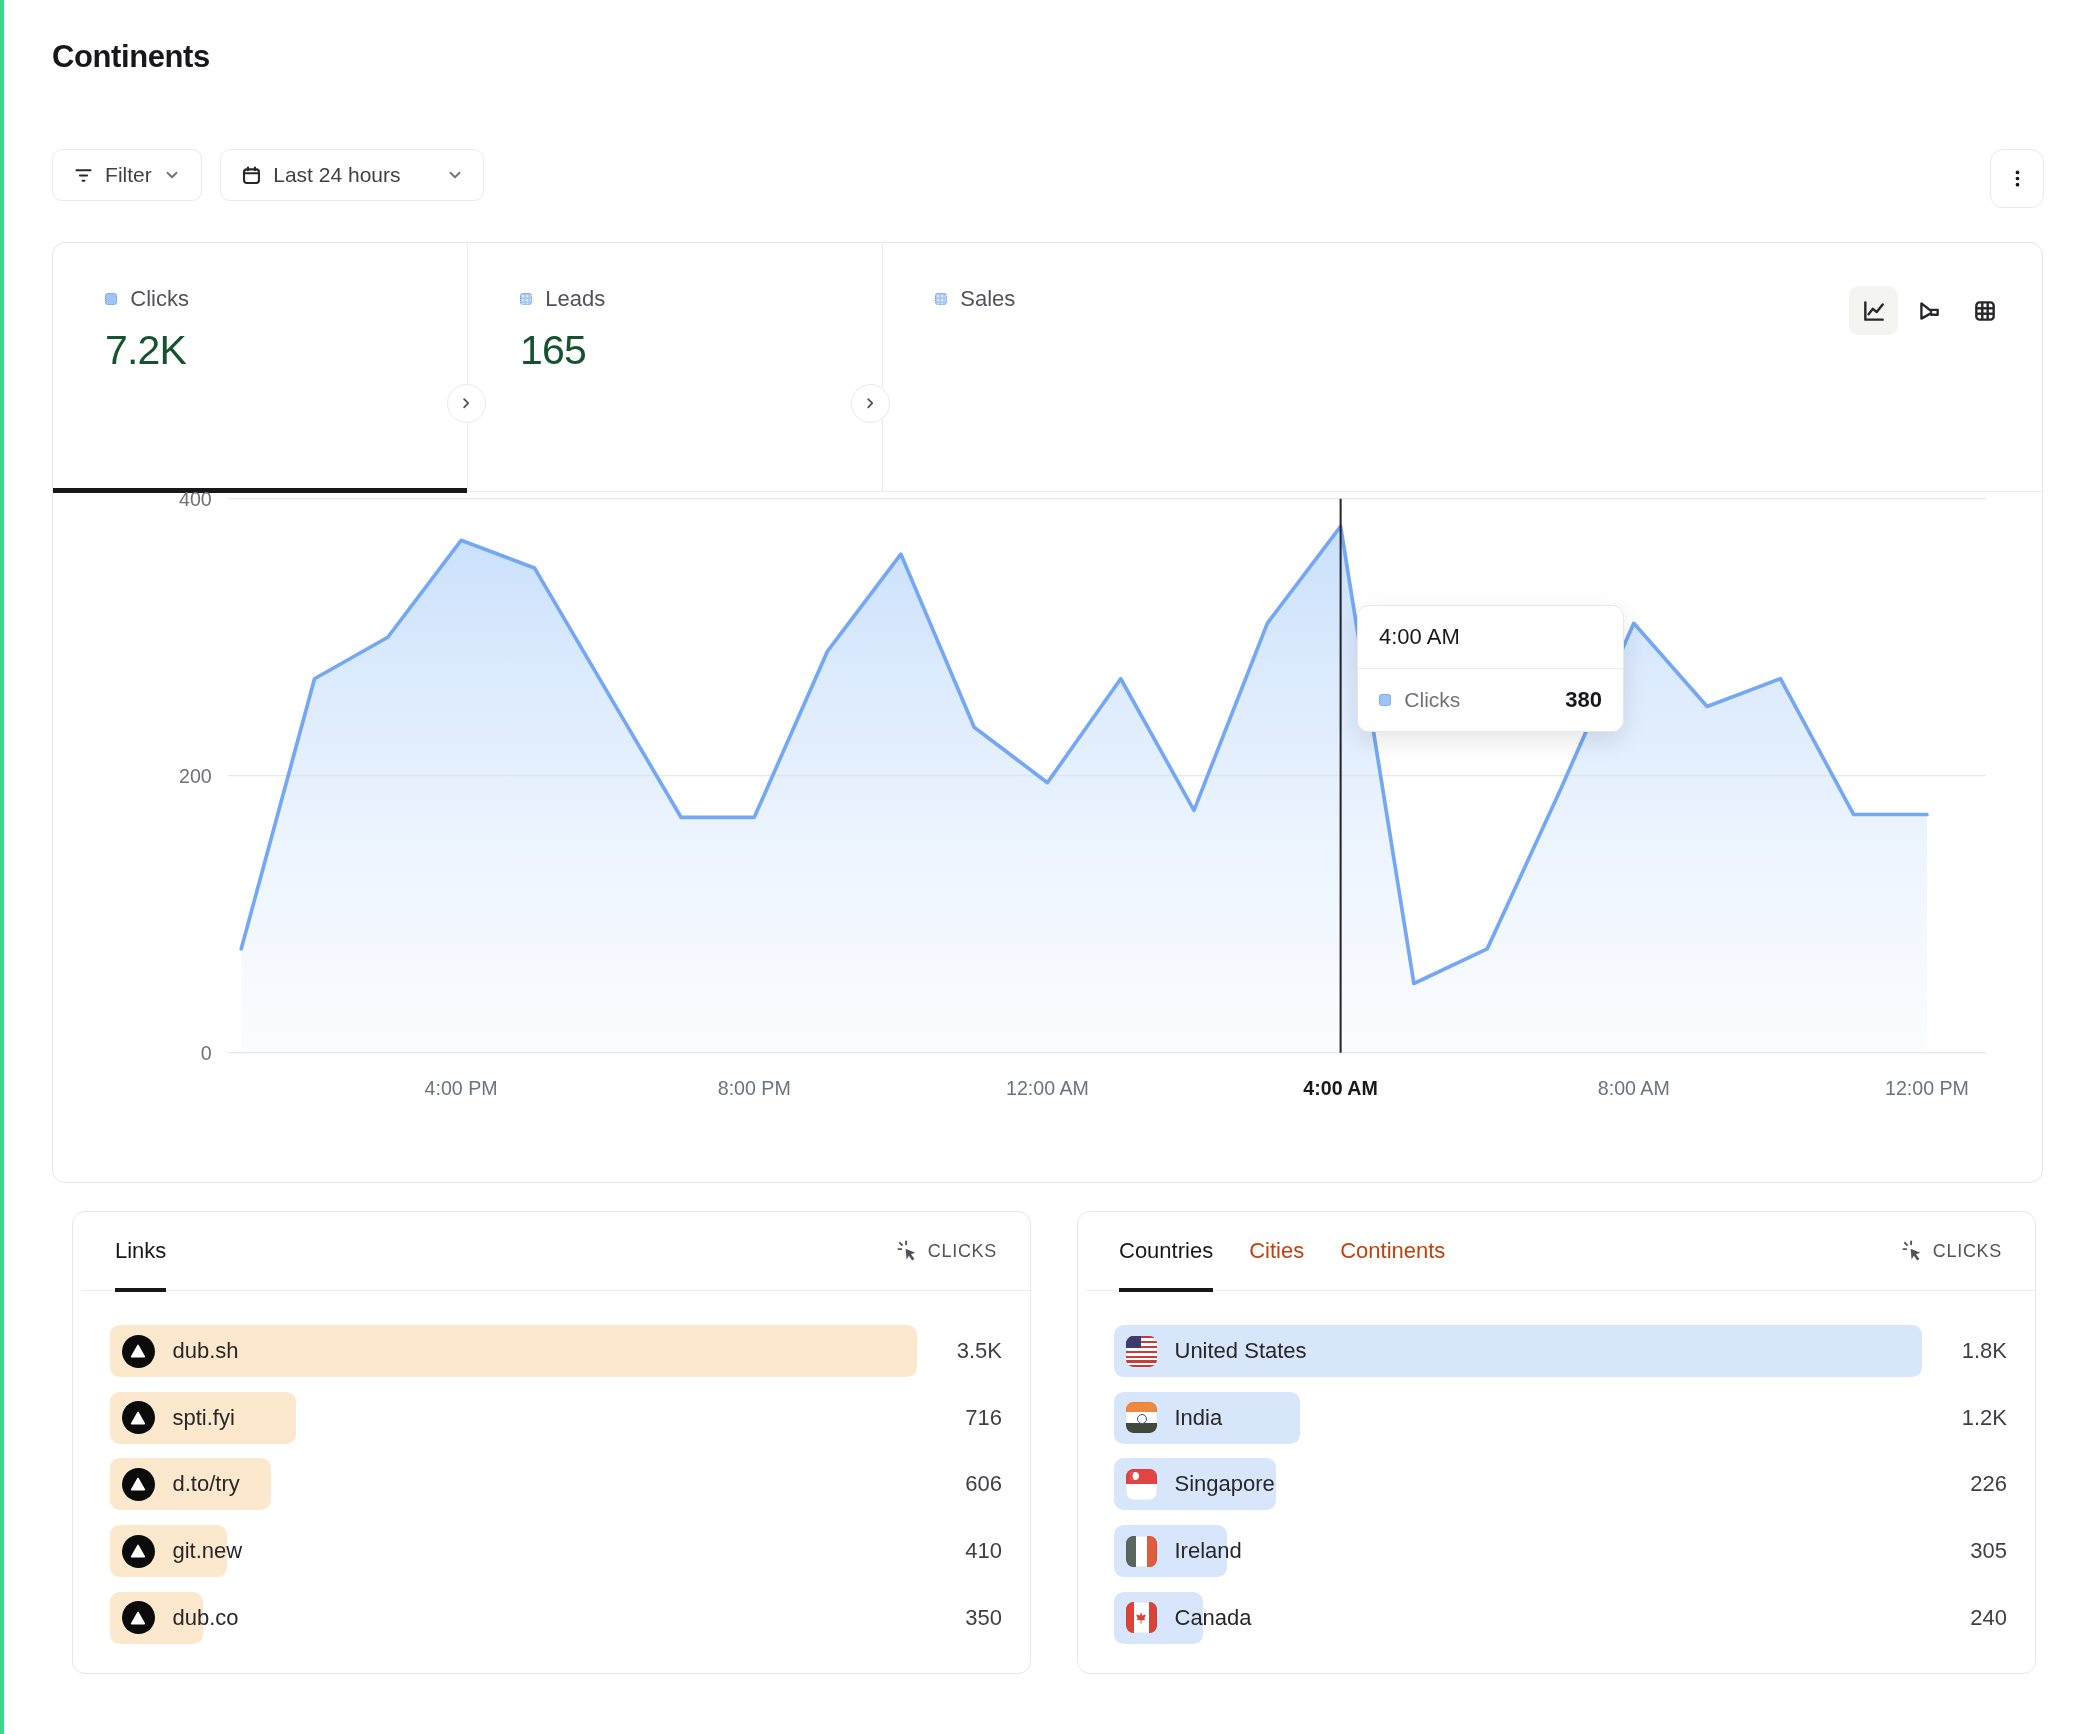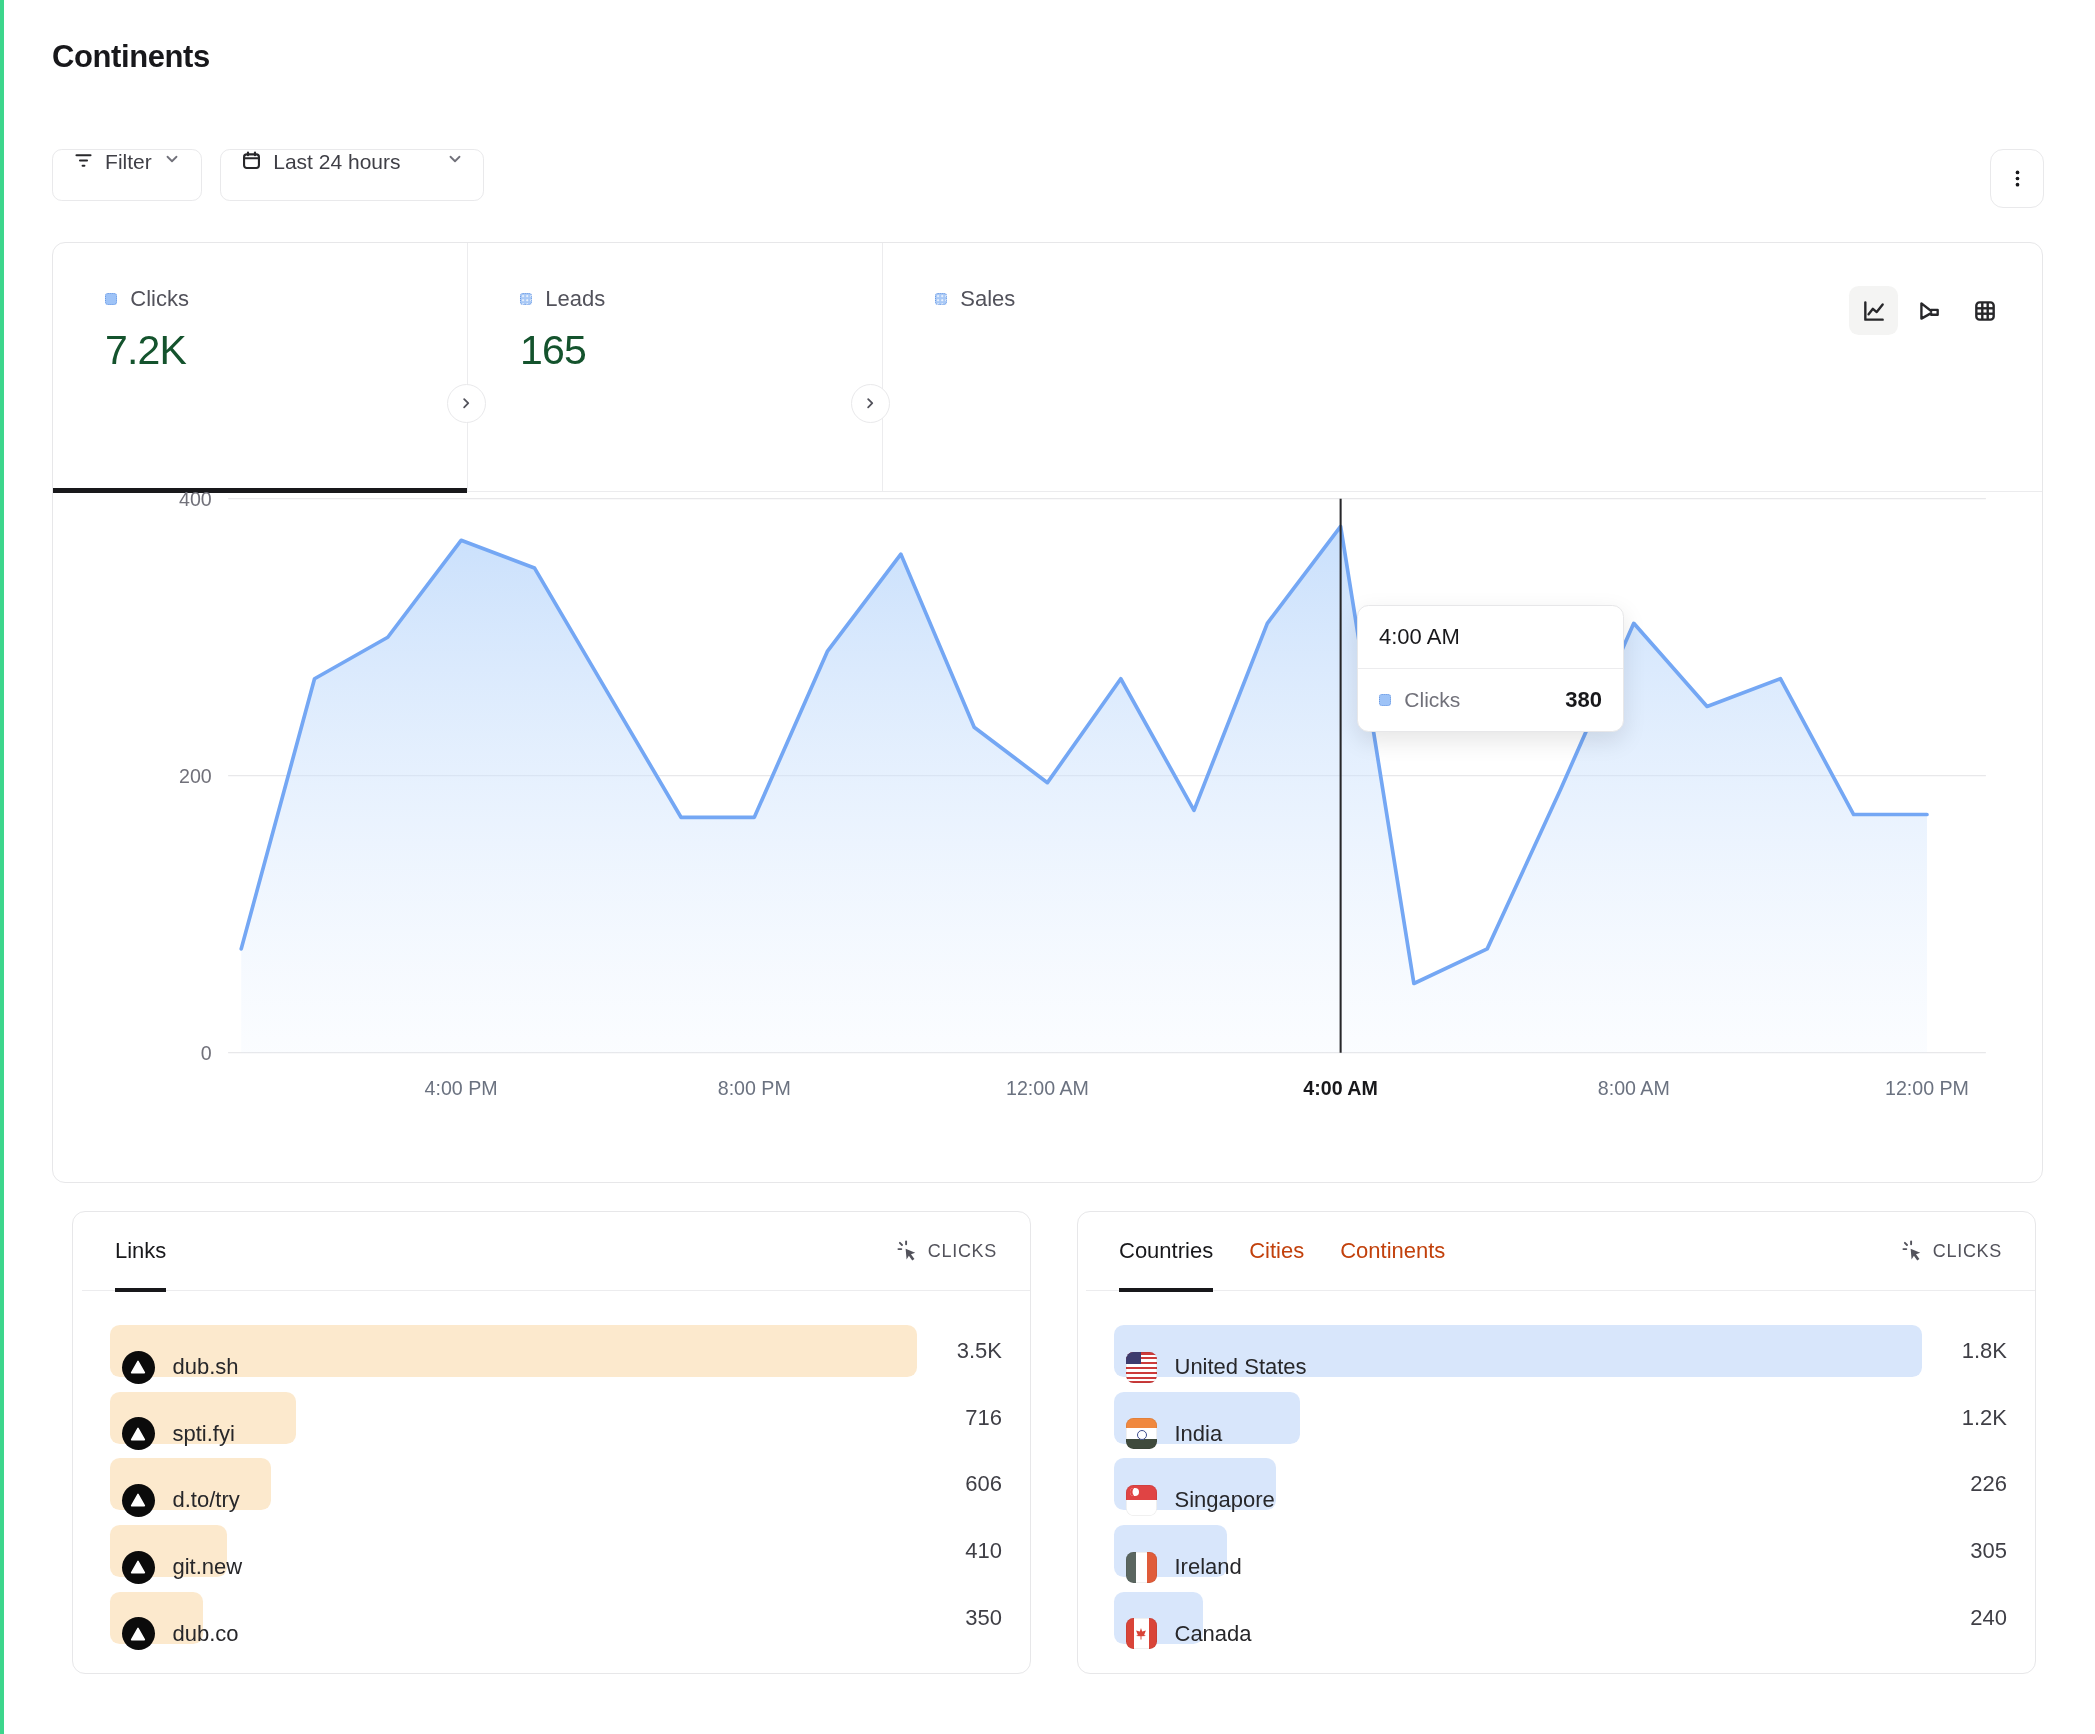--- a/index.html
+++ b/index.html
@@ -4,21 +4,21 @@
 <style>
   * { margin:0; padding:0; box-sizing:border-box; }
   html,body { width:2096px; height:1735px; background:#ffffff; font-family:"Liberation Sans", sans-serif; overflow:hidden; }
   .accent { position:absolute; left:0; top:0; width:4.1px; height:1735px; background:#3dd68c; }
   .page { position:relative; width:2096px; height:1735px; }
 
   h1.title { position:absolute; left:52px; top:39px; font-size:31px; font-weight:700; color:#18181b; letter-spacing:-0.4px; }
 
   
   .toolbar { position:absolute; left:52px; top:149px; right:52px; height:54px; }
-  .btn { display:inline-flex; gap:11.5px; height:52px; padding:0 19.6px; background:#fff;
+  .btn { display:inline-flex; align-items:center; gap:11.5px; height:52px; padding:0 19.6px; background:#fff;
          border:1.6px solid #e9e9eb; border-radius:9.8px; font-size:21px; color:#3f3f46; font-weight:500; cursor:pointer; }
   .btn + .btn { margin-left:14.7px; }
   .btn.date { width:264px; }
   .btn.date .lbl { flex:1; text-align:left; }
   .kebab { position:absolute; right:0; top:0; width:54px; height:59px; background:#fff; border:1.6px solid #e9e9eb; border-radius:13px; cursor:pointer; display:flex; align-items:center; justify-content:center; }
 
   
   .card { background:#fff; border:1.6px solid #e7e7e9; border-radius:13px; }
   .main { position:absolute; left:52px; top:242px; width:1991px; height:941px; }
 
@@ -62,21 +62,21 @@
   .ptab { position:relative; height:100%; display:flex; align-items:center; font-size:22px; color:#c2410c; cursor:pointer; }
   .ptab.active { color:#18181b; font-weight:500; }
   .ptab.active::after { content:""; position:absolute; left:0; right:0; bottom:-1.6px; height:4.1px; background:#18181b; }
   .metric { display:flex; align-items:center; gap:8.2px; font-size:18px; letter-spacing:0.7px; color:#52525b; font-weight:500; }
   .plist { padding:34px 28px 0 28px; display:flex; flex-direction:column; gap:14.7px; }
   .prow { position:relative; height:52px; display:flex; align-items:center; }
   .barzone { position:relative; flex:1; height:52px; }
   .bar { position:absolute; left:0; top:0; height:52px; border-radius:9.8px; }
   .bar.links { background:#fce9cd; }
   .bar.geo { background:#d8e6fb; }
-  .rowmeta { position:absolute; left:11.5px; top:16px; height:52px; display:flex; align-items:center; gap:18px;text-align:right; }
+  .rowmeta { position:absolute; left:11.5px; top:0; height:52px; display:flex; align-items:center; gap:18px;text-align:right; }
   .rowlabel { font-size:22px; color:#27272a; }
   .rowval { width:85px; text-align:right; font-size:22px; color:#3f3f46; }
   .dubicon { width:33px; height:33px; border-radius:50%; background:#0b0b0b; display:flex; align-items:center; justify-content:center; }
 
   .flag { width:31px; height:31px; border-radius:7.4px; position:relative; overflow:hidden; box-shadow:inset 0 0 0 0.8px rgba(0,0,0,0.08); }
   .flag-us { background:repeating-linear-gradient(180deg,#cc3b3b 0 2.5px,#ffffff 2.5px 4.9px); }
   .flag-us::after { content:""; position:absolute; left:0; top:0; width:15.5px; height:12.3px; background:#3c3b6e; }
   .flag-in { background:linear-gradient(180deg,#f0883e 0 33%,#ffffff 33% 67%,#3f4a3c 67%); }
   .flag-in::after { content:""; position:absolute; left:11.5px; top:11.5px; width:8.2px; height:8.2px; border-radius:50%; border:1.6px solid #3d4d8f; background:#fff; }
   .flag-sg { background:linear-gradient(180deg,#e04444 0 50%,#ffffff 50%); }

